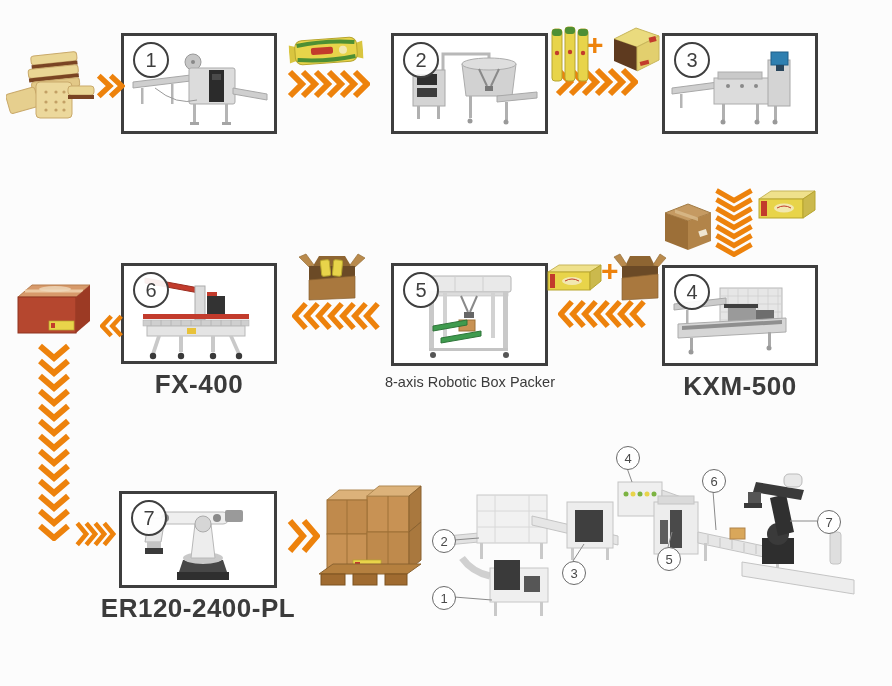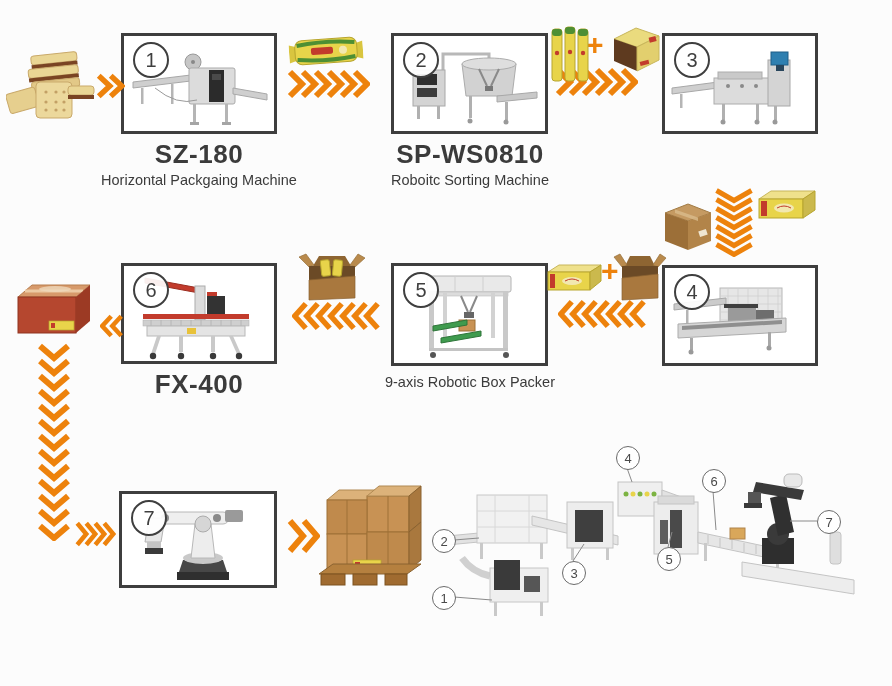--- a/index.html
+++ b/index.html
@@ -65,48 +65,40 @@
       <rect x="82" y="28" width="15" height="32" fill="#2b2b2b"></rect>
         <rect x="85" y="32" width="9" height="6" fill="#4a4a4a"></rect>
       <polygon points="106,46 140,52 140,58 106,52" fill="#cfcfcf" stroke="#a8a8a8"></polygon>
       <rect x="66" y="62" width="3" height="18" fill="#b5b5b5"></rect>
         <rect x="98" y="62" width="3" height="18" fill="#b5b5b5"></rect>
       <rect x="63" y="80" width="9" height="3" fill="#a5a5a5"></rect>
         <rect x="95" y="80" width="9" height="3" fill="#a5a5a5"></rect>
       <path d="M28,46 Q50,64 70,58" stroke="#9a9a9a" fill="none"></path>
     </svg>
   </div>
-  <div class="caption" id="st1c">
-    <div class="model">SZ-180</div>
-    <div class="desc">Horizontal Packgaing Machine</div>
-  </div>
 
   <div class="frame" id="st2f">
     <div class="numcircle">2</div>
     <svg class="machine-svg" width="147" height="86" viewBox="0 0 147 86">
       <path d="M46,30 L46,12 L92,12 L92,20" stroke="#b8b8b8" stroke-width="3" fill="none"></path>
       <rect x="16" y="28" width="32" height="36" fill="#d4d4d4" stroke="#a8a8a8"></rect>
       <rect x="20" y="32" width="20" height="11" fill="#2f2f2f"></rect>
         <rect x="20" y="46" width="20" height="9" fill="#3c3c3c"></rect>
       <polygon points="65,22 119,22 115,54 69,54" fill="#d2d2d2" stroke="#acacac"></polygon>
       <ellipse cx="92" cy="22" rx="27" ry="6" fill="#dedede" stroke="#acacac"></ellipse>
       <path d="M82,27 L90,44 M102,27 L94,44" stroke="#8a8a8a" stroke-width="2"></path>
       <rect x="88" y="44" width="8" height="5" fill="#777"></rect>
       <polygon points="100,54 140,50 140,56 100,60" fill="#c9c9c9" stroke="#a8a8a8"></polygon>
       <rect x="72" y="54" width="3" height="22" fill="#b0b0b0"></rect>
         <rect x="108" y="60" width="3" height="18" fill="#b0b0b0"></rect>
       <rect x="20" y="64" width="3" height="13" fill="#b0b0b0"></rect>
         <rect x="40" y="64" width="3" height="13" fill="#b0b0b0"></rect>
       <circle cx="73" cy="79" r="2.5" fill="#999"></circle>
         <circle cx="109" cy="80" r="2.5" fill="#999"></circle>
     </svg>
-  </div>
-  <div class="caption" id="st2c">
-    <div class="model">SP-WS0810</div>
-    <div class="desc">Roboitc Sorting Machine</div>
   </div>
 
   <div class="frame" id="st3f">
     <div class="numcircle">3</div>
     <svg class="machine-svg" width="146" height="86" viewBox="0 0 146 86">
       <polygon points="4,46 50,40 50,46 4,52" fill="#cfcfcf" stroke="#a8a8a8"></polygon>
       <rect x="12" y="52" width="2.5" height="14" fill="#b5b5b5"></rect>
       <rect x="46" y="36" width="60" height="26" fill="#dcdcdc" stroke="#acacac"></rect>
       <rect x="50" y="30" width="44" height="7" fill="#c9c9c9" stroke="#adadad"></rect>
       <circle cx="60" cy="44" r="2" fill="#8a8a8a"></circle>
@@ -137,20 +129,21 @@
         <rect x="88" y="36" width="18" height="12" fill="#6e6e6e"></rect>
       <polygon points="10,50 118,44 118,58 10,64" fill="#d6d6d6" stroke="#acacac"></polygon>
       <polygon points="14,52 114,46 114,50 14,56" fill="#8f8f8f"></polygon>
       <rect x="22" y="64" width="3" height="12" fill="#a8a8a8"></rect>
         <rect x="100" y="58" width="3" height="14" fill="#a8a8a8"></rect>
       <circle cx="23" cy="78" r="2.5" fill="#999"></circle>
         <circle cx="101" cy="74" r="2.5" fill="#999"></circle>
     </svg>
   </div>
   <div class="caption" id="st4c">
+    <div class="model">KXM-500</div>
   </div>
 
   <div class="frame" id="st5f">
     <div class="numcircle">5</div>
     <svg class="machine-svg" width="147" height="88" viewBox="0 0 147 88">
       <rect x="30" y="4" width="84" height="16" rx="2" fill="#e9e9e9" stroke="#b4b4b4"></rect>
       <path d="M58,4 V20 M86,4 V20" stroke="#cfcfcf"></path>
       <rect x="32" y="20" width="79" height="4" fill="#dcdcdc" stroke="#bdbdbd" stroke-width=".6"></rect>
       <rect x="32" y="20" width="5" height="58" fill="#c9c9c9"></rect>
         <rect x="106" y="20" width="5" height="58" fill="#c9c9c9"></rect>
@@ -160,21 +153,21 @@
       <rect x="67" y="40" width="10" height="6" fill="#666"></rect>
       <rect x="62" y="48" width="16" height="11" fill="#c89254" stroke="#9e7136"></rect>
       <polygon points="36,54 70,48 70,53 36,59" fill="#3f9b4e" stroke="#2e7539"></polygon>
       <polygon points="44,66 84,59 84,64 44,71" fill="#3f9b4e" stroke="#2e7539"></polygon>
       <rect x="32" y="76" width="79" height="3" fill="#c4c4c4"></rect>
       <circle cx="36" cy="83" r="3" fill="#555"></circle>
         <circle cx="109" cy="83" r="3" fill="#555"></circle>
     </svg>
   </div>
   <div class="caption" id="st5c">
-    <div class="desc">9-axis Robotic Box Packer</div>
+    <div class="desc">8-axis Robotic Box Packer</div>
   </div>
 
   <div class="frame" id="st6f">
     <div class="numcircle">6</div>
     <svg class="machine-svg" width="146" height="88" viewBox="0 0 146 88">
       <polygon points="18,6 72,16 72,21 18,11" fill="#c23b2c" stroke="#9c2d20"></polygon>
       <rect x="68" y="14" width="10" height="34" fill="#dcdcdc" stroke="#acacac"></rect>
       <rect x="80" y="20" width="10" height="4" fill="#c23b2c"></rect>
       <rect x="80" y="24" width="18" height="18" fill="#333"></rect>
       <rect x="16" y="42" width="106" height="5" fill="#c23b2c"></rect>
@@ -207,20 +200,21 @@
       <circle cx="78" cy="24" r="8" fill="#d6d6d6" stroke="#ababab"></circle>
       <circle cx="40" cy="18" r="4" fill="#8a8a8a"></circle>
         <circle cx="92" cy="18" r="4" fill="#8a8a8a"></circle>
       <rect x="100" y="10" width="18" height="12" rx="2" fill="#9a9a9a"></rect>
       <polygon points="24,18 40,18 36,42 20,42" fill="#e6e6e6" stroke="#b4b4b4"></polygon>
       <rect x="22" y="42" width="14" height="6" fill="#c4c4c4"></rect>
       <rect x="20" y="48" width="18" height="6" fill="#3a3a3a"></rect>
     </svg>
   </div>
   <div class="caption" id="st7c">
+    <div class="model">ER120-2400-PL</div>
   </div>
 
   <div class="chev" id="a-in1"><svg width="28.5" height="26">
         <path d="M 2.75 2.75 L 13.75 13 L 2.75 23.25" fill="none" stroke="#ed820c" stroke-width="5.5"></path>
         <path d="M 14.75 2.75 L 25.75 13 L 14.75 23.25" fill="none" stroke="#ed820c" stroke-width="5.5"></path>
       </svg></div>
   <div class="chev" id="a-12"><svg width="83" height="30">
         <path d="M 3 3 L 15 15 L 3 27" fill="none" stroke="#ed820c" stroke-width="6"></path>
         <path d="M 16 3 L 28 15 L 16 27" fill="none" stroke="#ed820c" stroke-width="6"></path>
         <path d="M 29 3 L 41 15 L 29 27" fill="none" stroke="#ed820c" stroke-width="6"></path>

